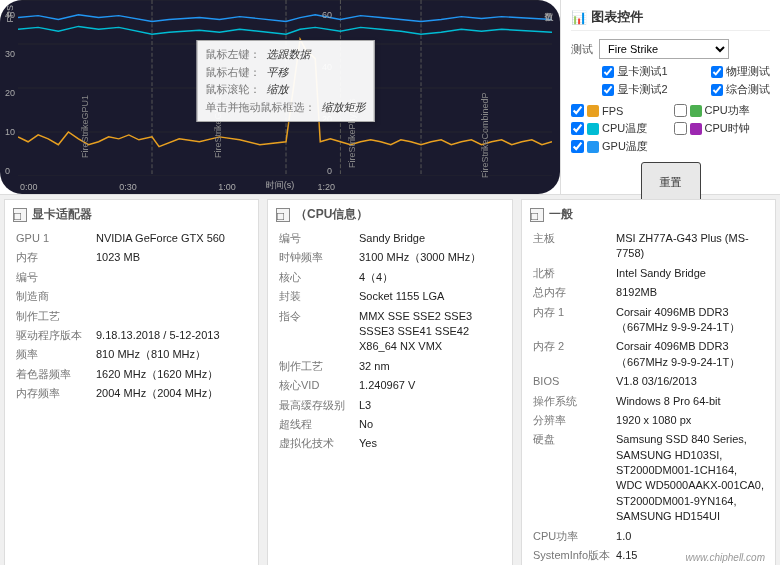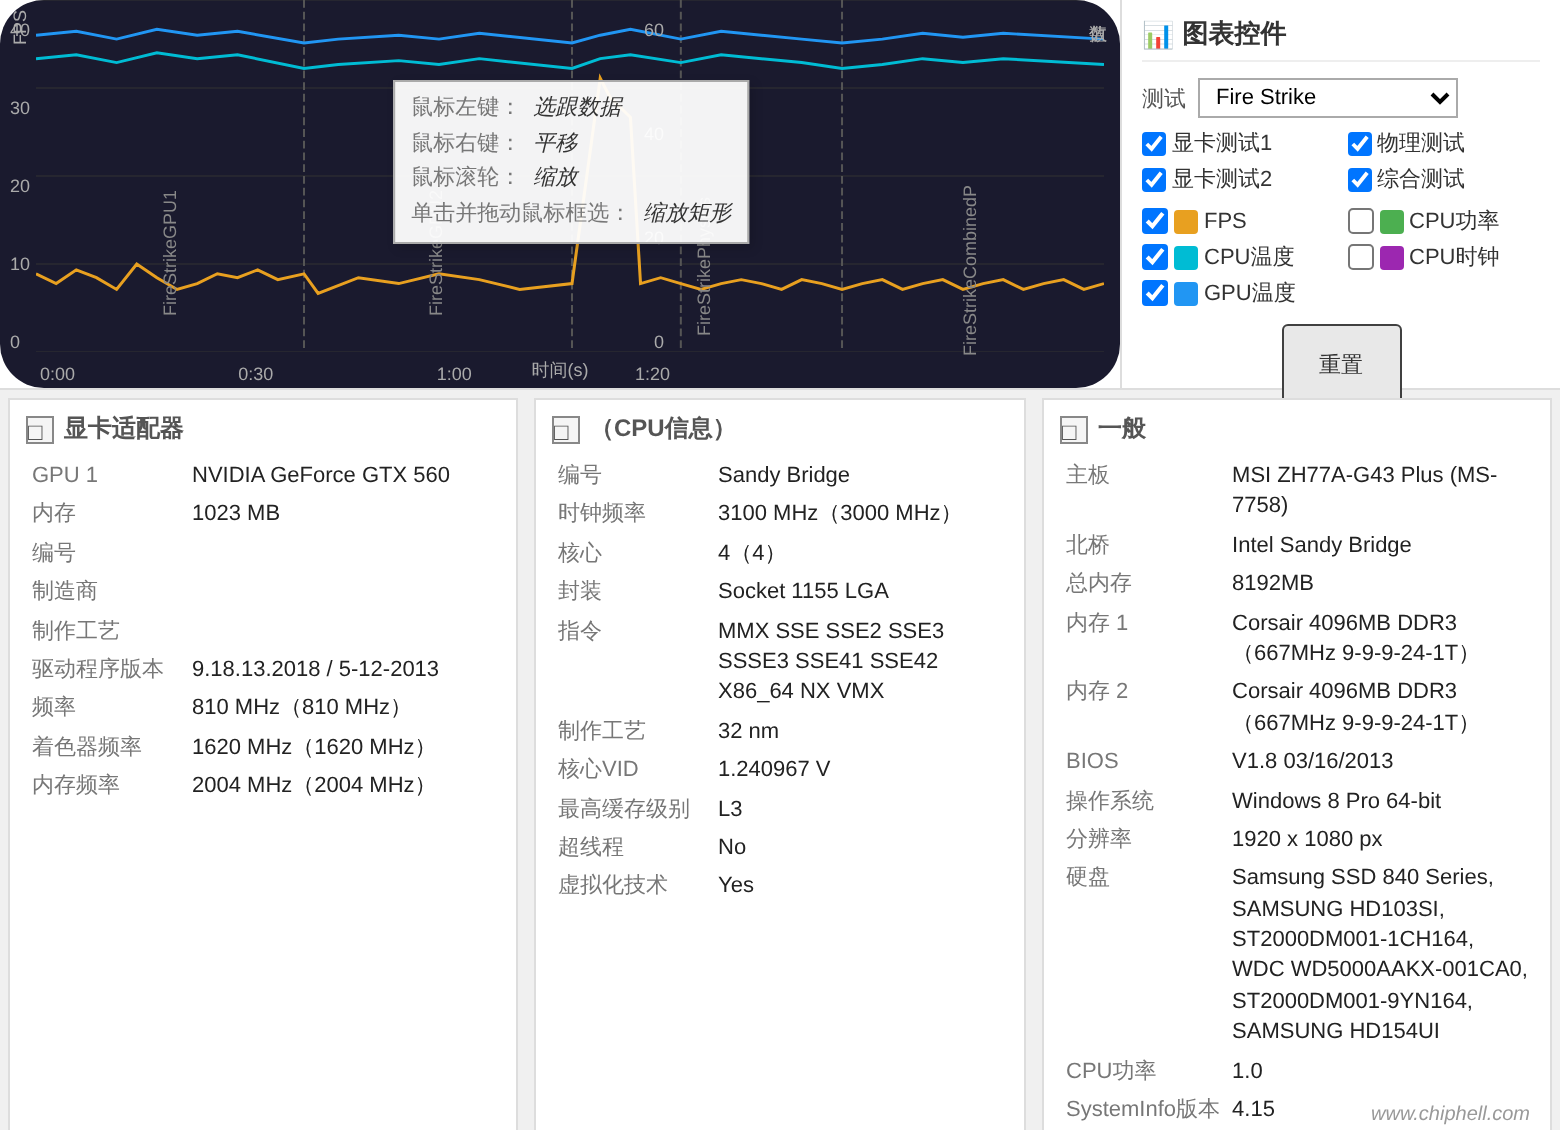--- a/index.html
+++ b/index.html
@@ -76,20 +76,21 @@
       grid-template-columns: 1fr 1fr;
       gap: 3px 6px;
       margin-bottom: 6px;
     }
 
     .cb-item {
       display: flex;
       align-items: center;
       gap: 3px;
       font-size: 11px;
+      justify-content: flex-end;
     }
 
     .cb-item input[type=checkbox] {
       width: 12px;
       height: 12px;
     }
 
     .legend-grid {
       display: grid;
       grid-template-columns: 1fr 1fr;

